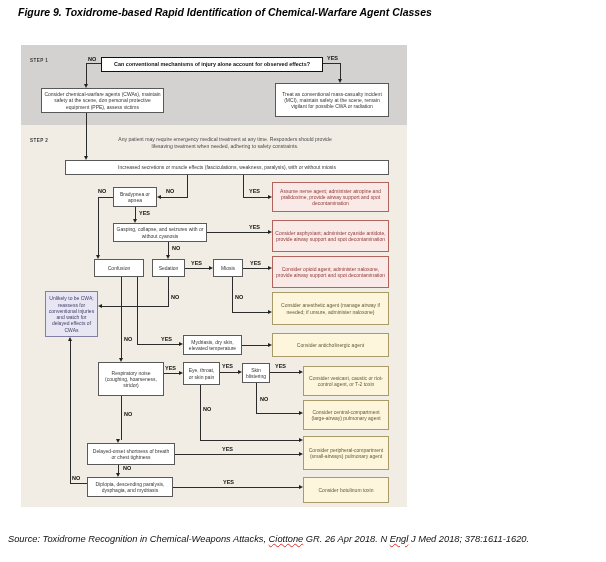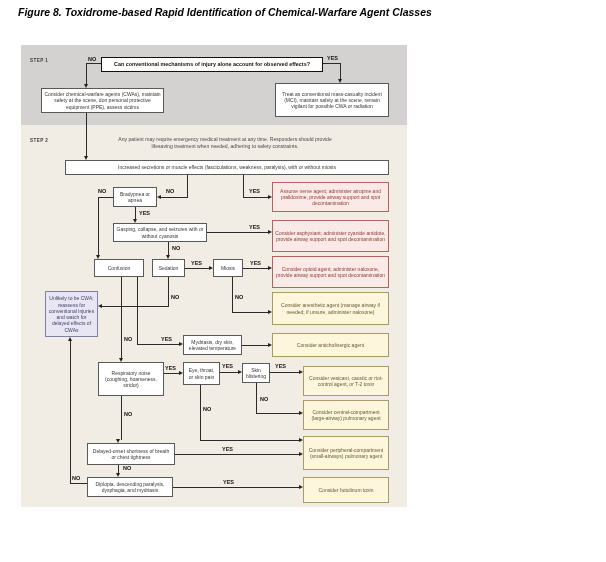--- a/index.html
+++ b/index.html
@@ -28,21 +28,21 @@
   .ar{position:absolute;width:0;height:0;}
   .ar.r{border-top:2.5px solid transparent;border-bottom:2.5px solid transparent;border-left:4px solid #222;}
   .ar.l{border-top:2.5px solid transparent;border-bottom:2.5px solid transparent;border-right:4px solid #222;}
   .ar.d{border-left:2.5px solid transparent;border-right:2.5px solid transparent;border-top:4px solid #222;}
   .ar.u{border-left:2.5px solid transparent;border-right:2.5px solid transparent;border-bottom:4px solid #222;}
 </style>
 </head>
 <body>
 
 <div class="page">
-  <div class="fig-title">Figure 8. Toxidrome-based Rapid Identification of Chemical-Warfare Agent Classes</div>
+  <div class="fig-title">Figure 9. Toxidrome-based Rapid Identification of Chemical-Warfare Agent Classes</div>
 
   <div>
     <div class="band band1"></div>
     <div class="band band2"></div>
 
     <div class="step" style="left:30px;top:58px;">STEP 1</div>
     <div class="step" style="left:30px;top:138px;">STEP 2</div>
     <div class="note">Any patient may require emergency medical treatment at any time. Responders should provide lifesaving treatment when needed, adhering to safety constraints.</div>
 
     <div class="bx q" style="left:101px;top:57px;width:222px;height:15px;">Can conventional mechanisms of injury alone account for observed effects?</div>
@@ -157,13 +157,16 @@
     <span class="yn" style="left:275px;top:364px;">YES</span>
     <span class="yn" style="left:260px;top:397px;">NO</span>
     <span class="yn" style="left:203px;top:407px;">NO</span>
     <span class="yn" style="left:124px;top:412px;">NO</span>
     <span class="yn" style="left:222px;top:447px;">YES</span>
     <span class="yn" style="left:123px;top:466px;">NO</span>
     <span class="yn" style="left:223px;top:480px;">YES</span>
     <span class="yn" style="left:72px;top:476px;">NO</span>
   </div>
 
+  <div class="source">
+    <span>Source: Toxidrome Recognition in Chemical-Weapons Attacks, </span><span class="sq">Ciottone</span><span> GR. 26 Apr 2018. N </span><span class="sq">Engl</span><span> J Med 2018; 378:1611-1620.</span>
+  </div>
 </div>
 
 </body></html>

